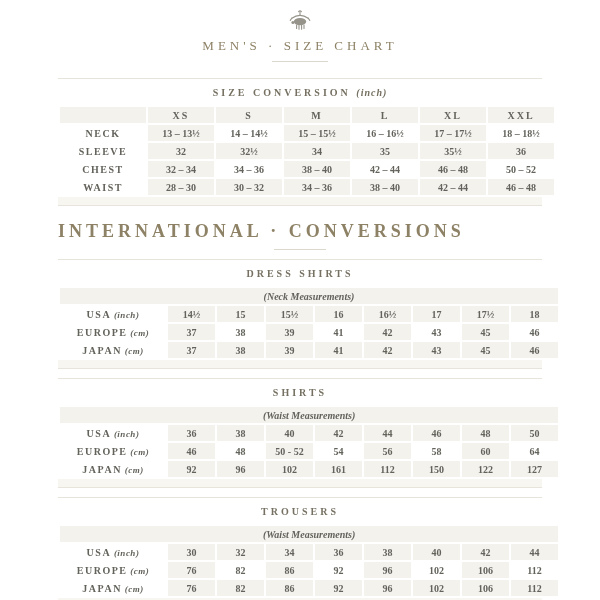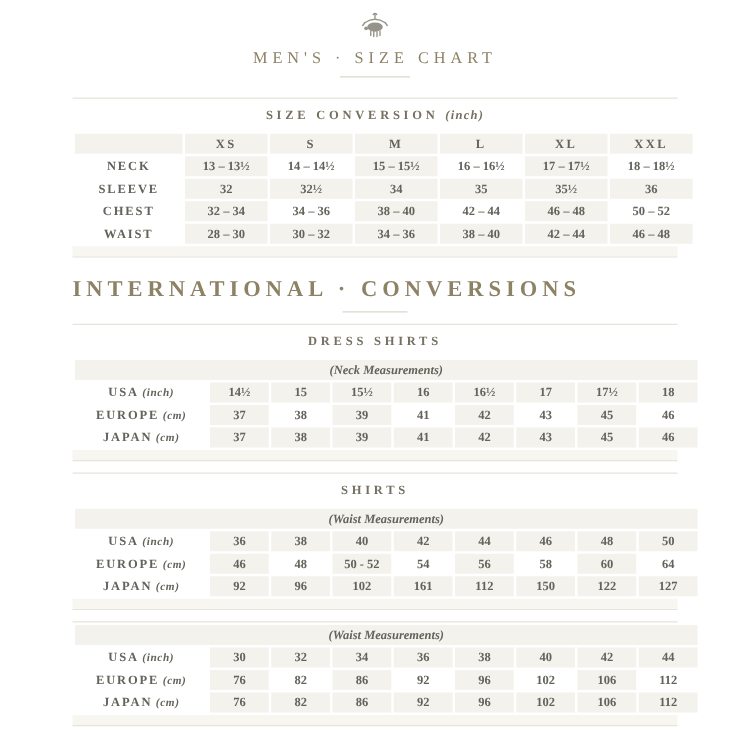--- a/index.html
+++ b/index.html
@@ -258,20 +258,21 @@
                 <td class="gray">112</td>
                 <td class="gray">150</td>
                 <td class="gray">122</td>
                 <td class="gray">127</td>
               </tr>
             </tbody>
           </table>
           <div class="table-pad"></div>
         </section>
         <section class="section">
+          <div class="section-title">TROUSERS</div>
           <table class="sizes">
             <colgroup>
               <col style="width: 106px;">
               <col style="width: 47px;">
               <col style="width: 47px;">
               <col style="width: 47px;">
               <col style="width: 47px;">
               <col style="width: 47px;">
               <col style="width: 47px;">
               <col style="width: 47px;">

